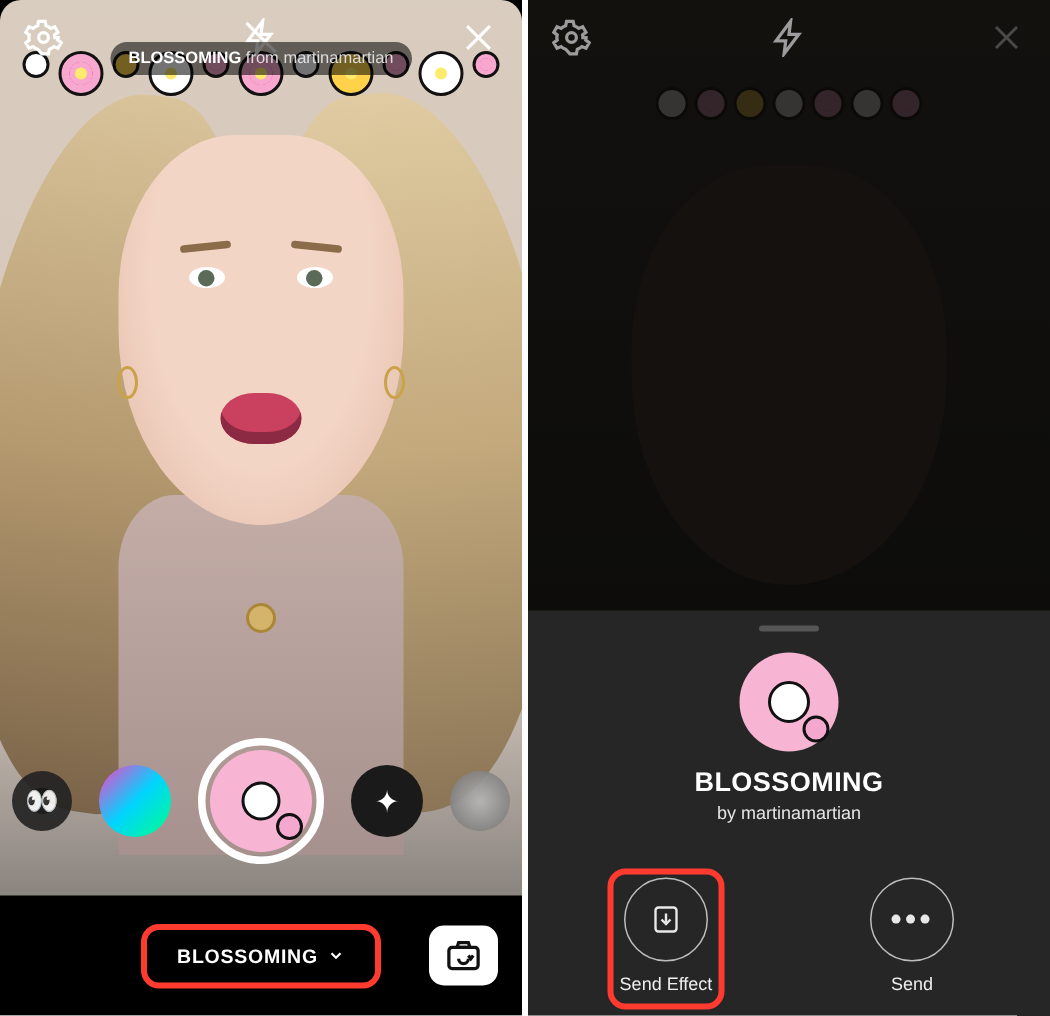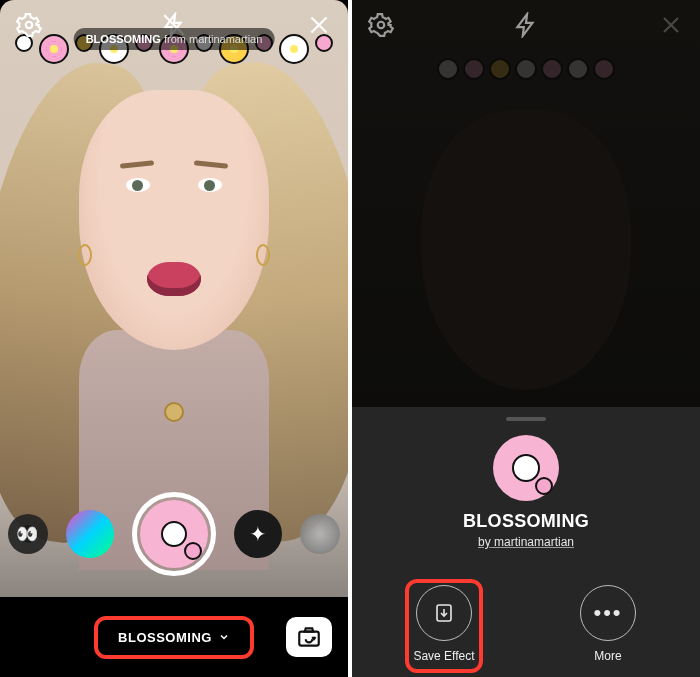--- a/index.html
+++ b/index.html
@@ -106,21 +106,21 @@
 
   .sheet{
     position:absolute;left:0;right:0;bottom:0;height:270px;background:#262626;
     display:flex;flex-direction:column;align-items:center;padding-top:10px;
   }
   .grabber{width:40px;height:4px;border-radius:3px;background:#555;}
   .avatar{margin-top:14px;width:66px;height:66px;border-radius:50%;background:#f7b5d3;display:flex;align-items:center;justify-content:center;position:relative;}
   .avatar .mini{width:28px;height:28px;border-radius:50%;background:#fff;border:2px solid #111;}
   .avatar .mini2{position:absolute;right:6px;bottom:6px;width:18px;height:18px;border-radius:50%;background:#f4a8cd;border:2px solid #111;}
   .sheet h2{color:#fff;font-size:18px;font-weight:600;margin-top:10px;letter-spacing:.3px;}
-  .sheet .by{color:#9e9e9e;font-size:12px;margin-top:3px;text-decoration:underline;}
+  .sheet .by{color:#9e9e9e;font-size:12px;margin-top:3px;}
   .sheet .by span{color:#e5e5e5;}
   .actions{position:absolute;left:0;right:0;bottom:14px;display:flex;justify-content:space-around;align-items:flex-end;padding:0 10px;}
   .action{display:flex;flex-direction:column;align-items:center;gap:8px;color:#eee;font-size:12px;position:relative;width:90px;}
   .circle{width:56px;height:56px;border-radius:50%;border:1.6px solid #bdbdbd;display:flex;align-items:center;justify-content:center;}
   .circle svg{width:24px;height:24px;stroke:#e8e8e8;fill:none;stroke-width:1.6;}
   .dots{color:#e8e8e8;font-size:22px;letter-spacing:2px;line-height:0;}
   .hl-save{position:absolute;top:-6px;left:6px;width:78px;height:94px;border:4px solid #ff3b30;border-radius:12px;pointer-events:none;}
 </style>
 </head>
 <body>
@@ -266,23 +266,23 @@
     <div class="actions">
       <div class="action">
         <div class="hl-save"></div>
         <div class="circle">
           <svg viewBox="0 0 24 24">
               <rect x="5" y="4" width="14" height="16" rx="2"></rect>
               <path d="M12 8v6"></path>
               <path d="m9 12 3 3 3-3"></path>
             </svg>
         </div>
-        <span>Save Effect</span>
+        <span>Send Effect</span>
       </div>
       <div class="action">
         <div class="circle">
           <span class="dots">•••</span>
         </div>
-        <span>More</span>
+        <span>Send</span>
       </div>
     </div>
   </div>
 </div>
 
 </body></html>

